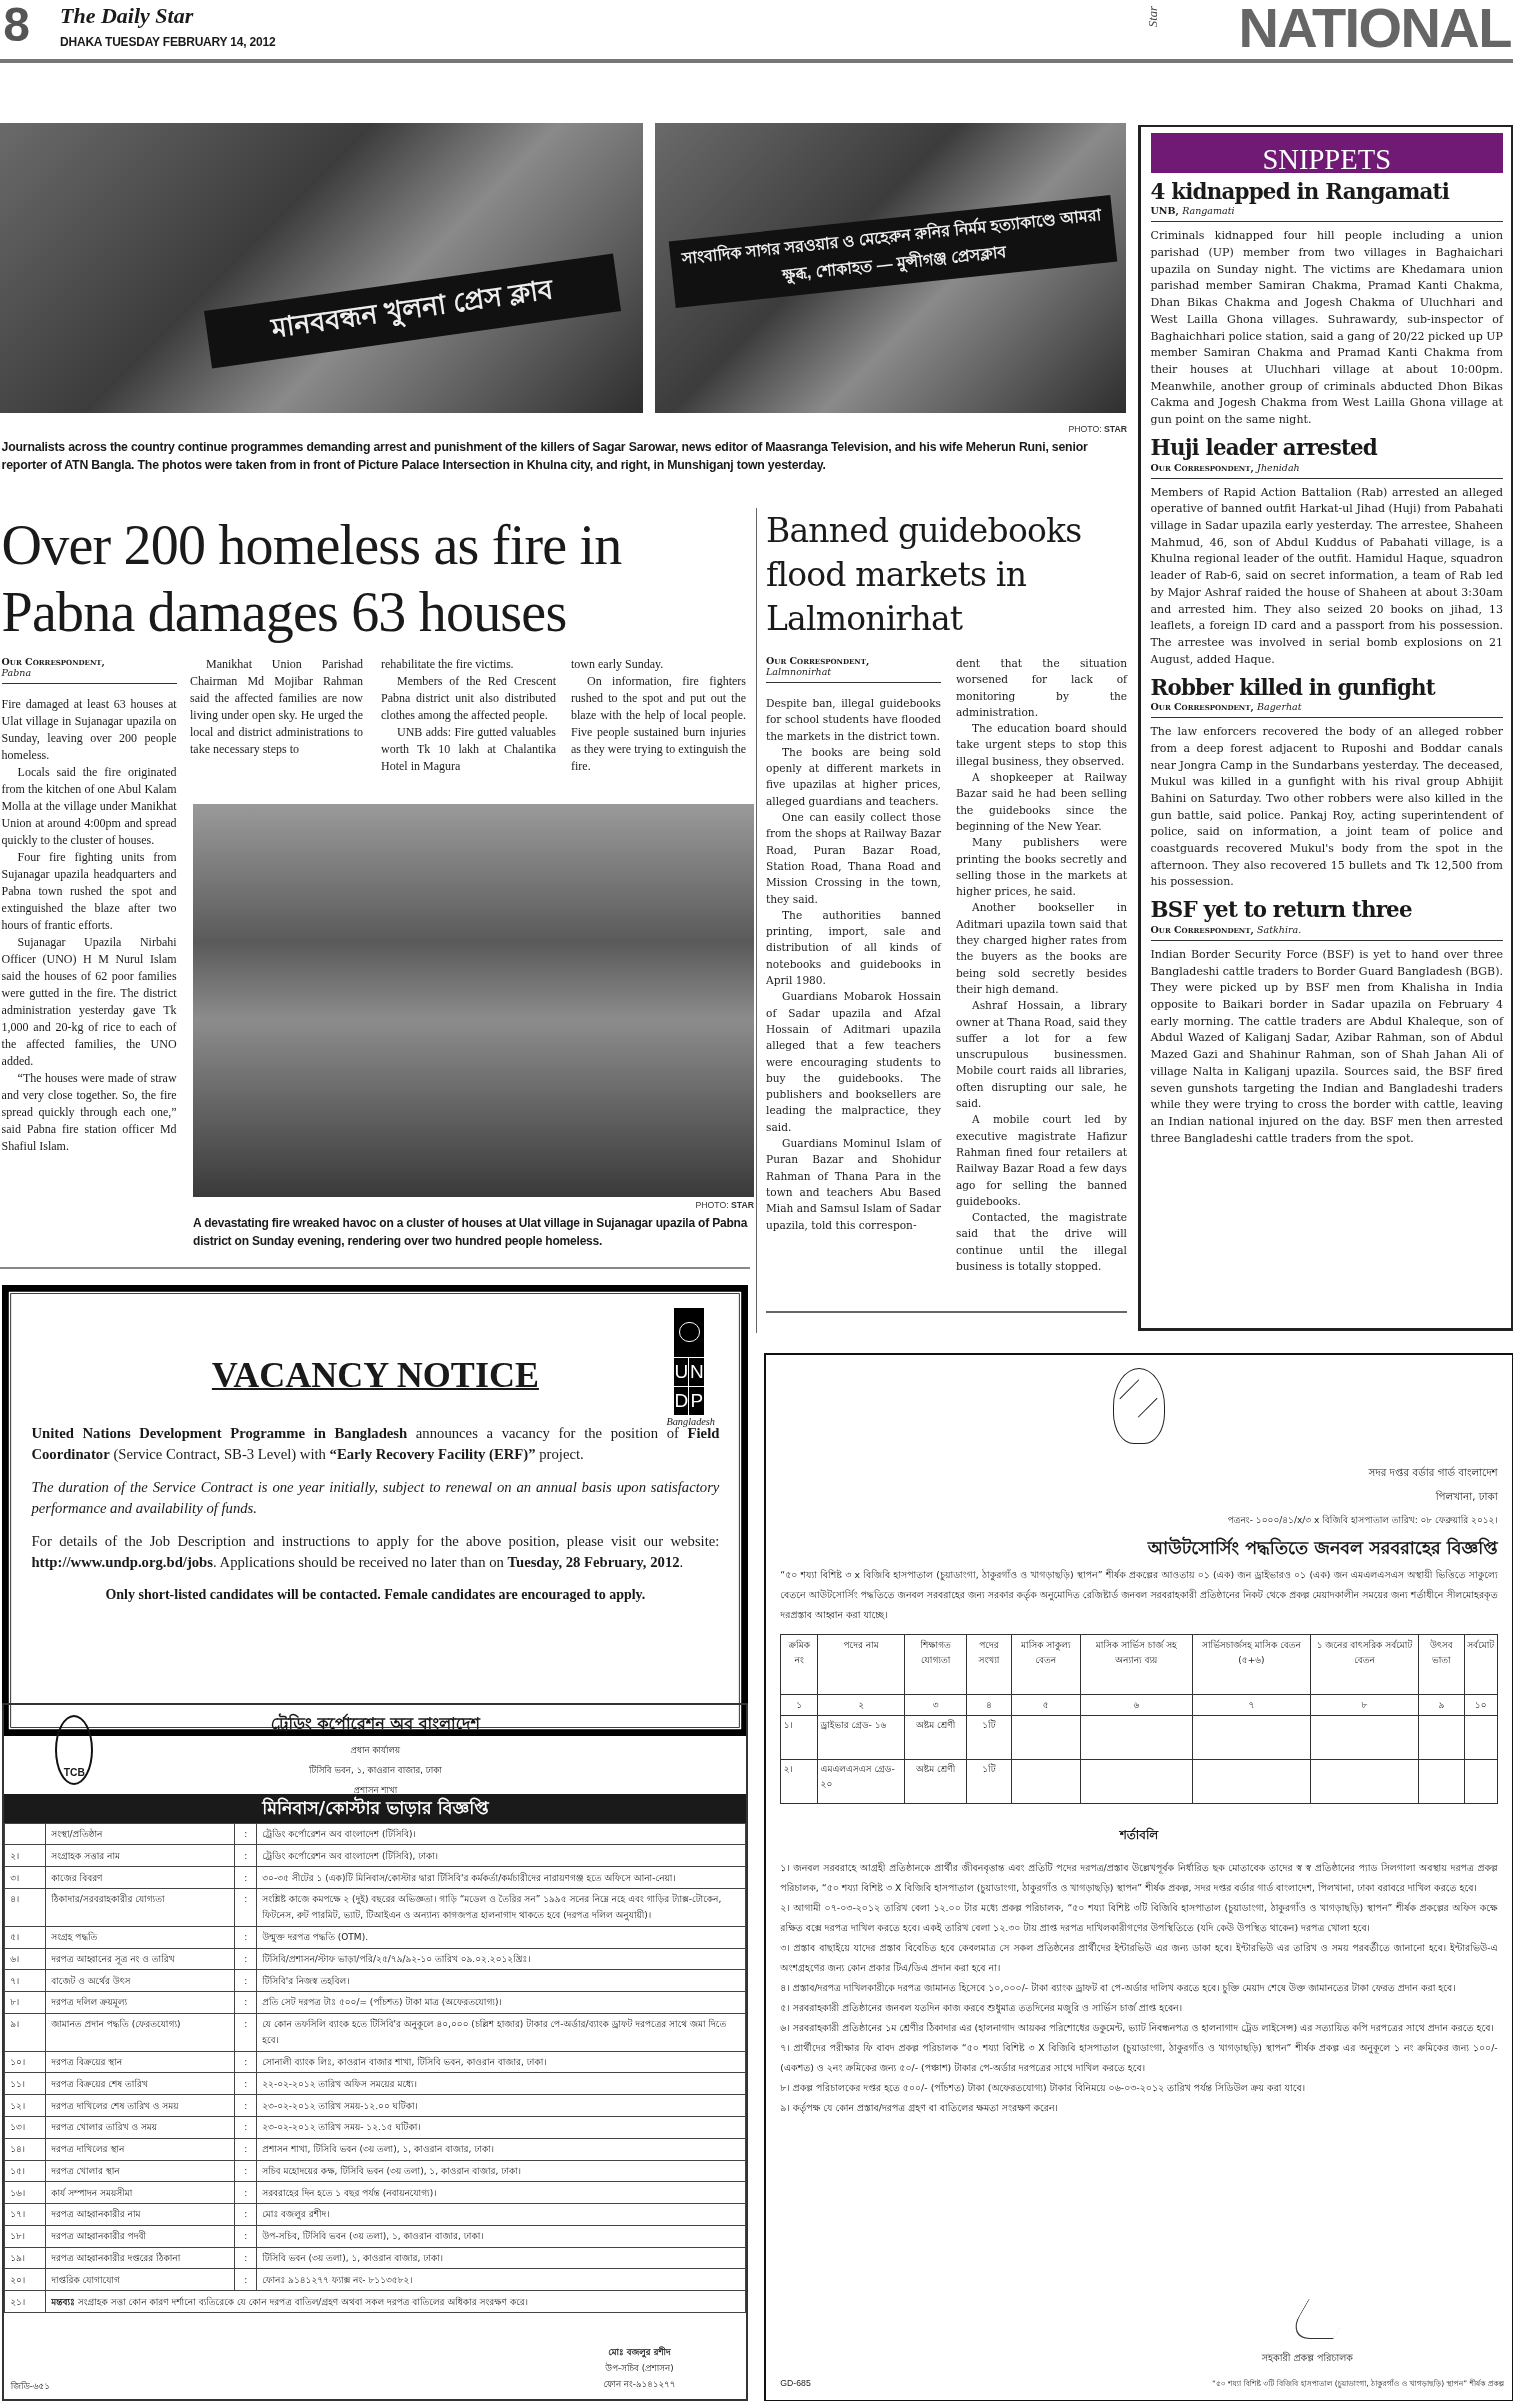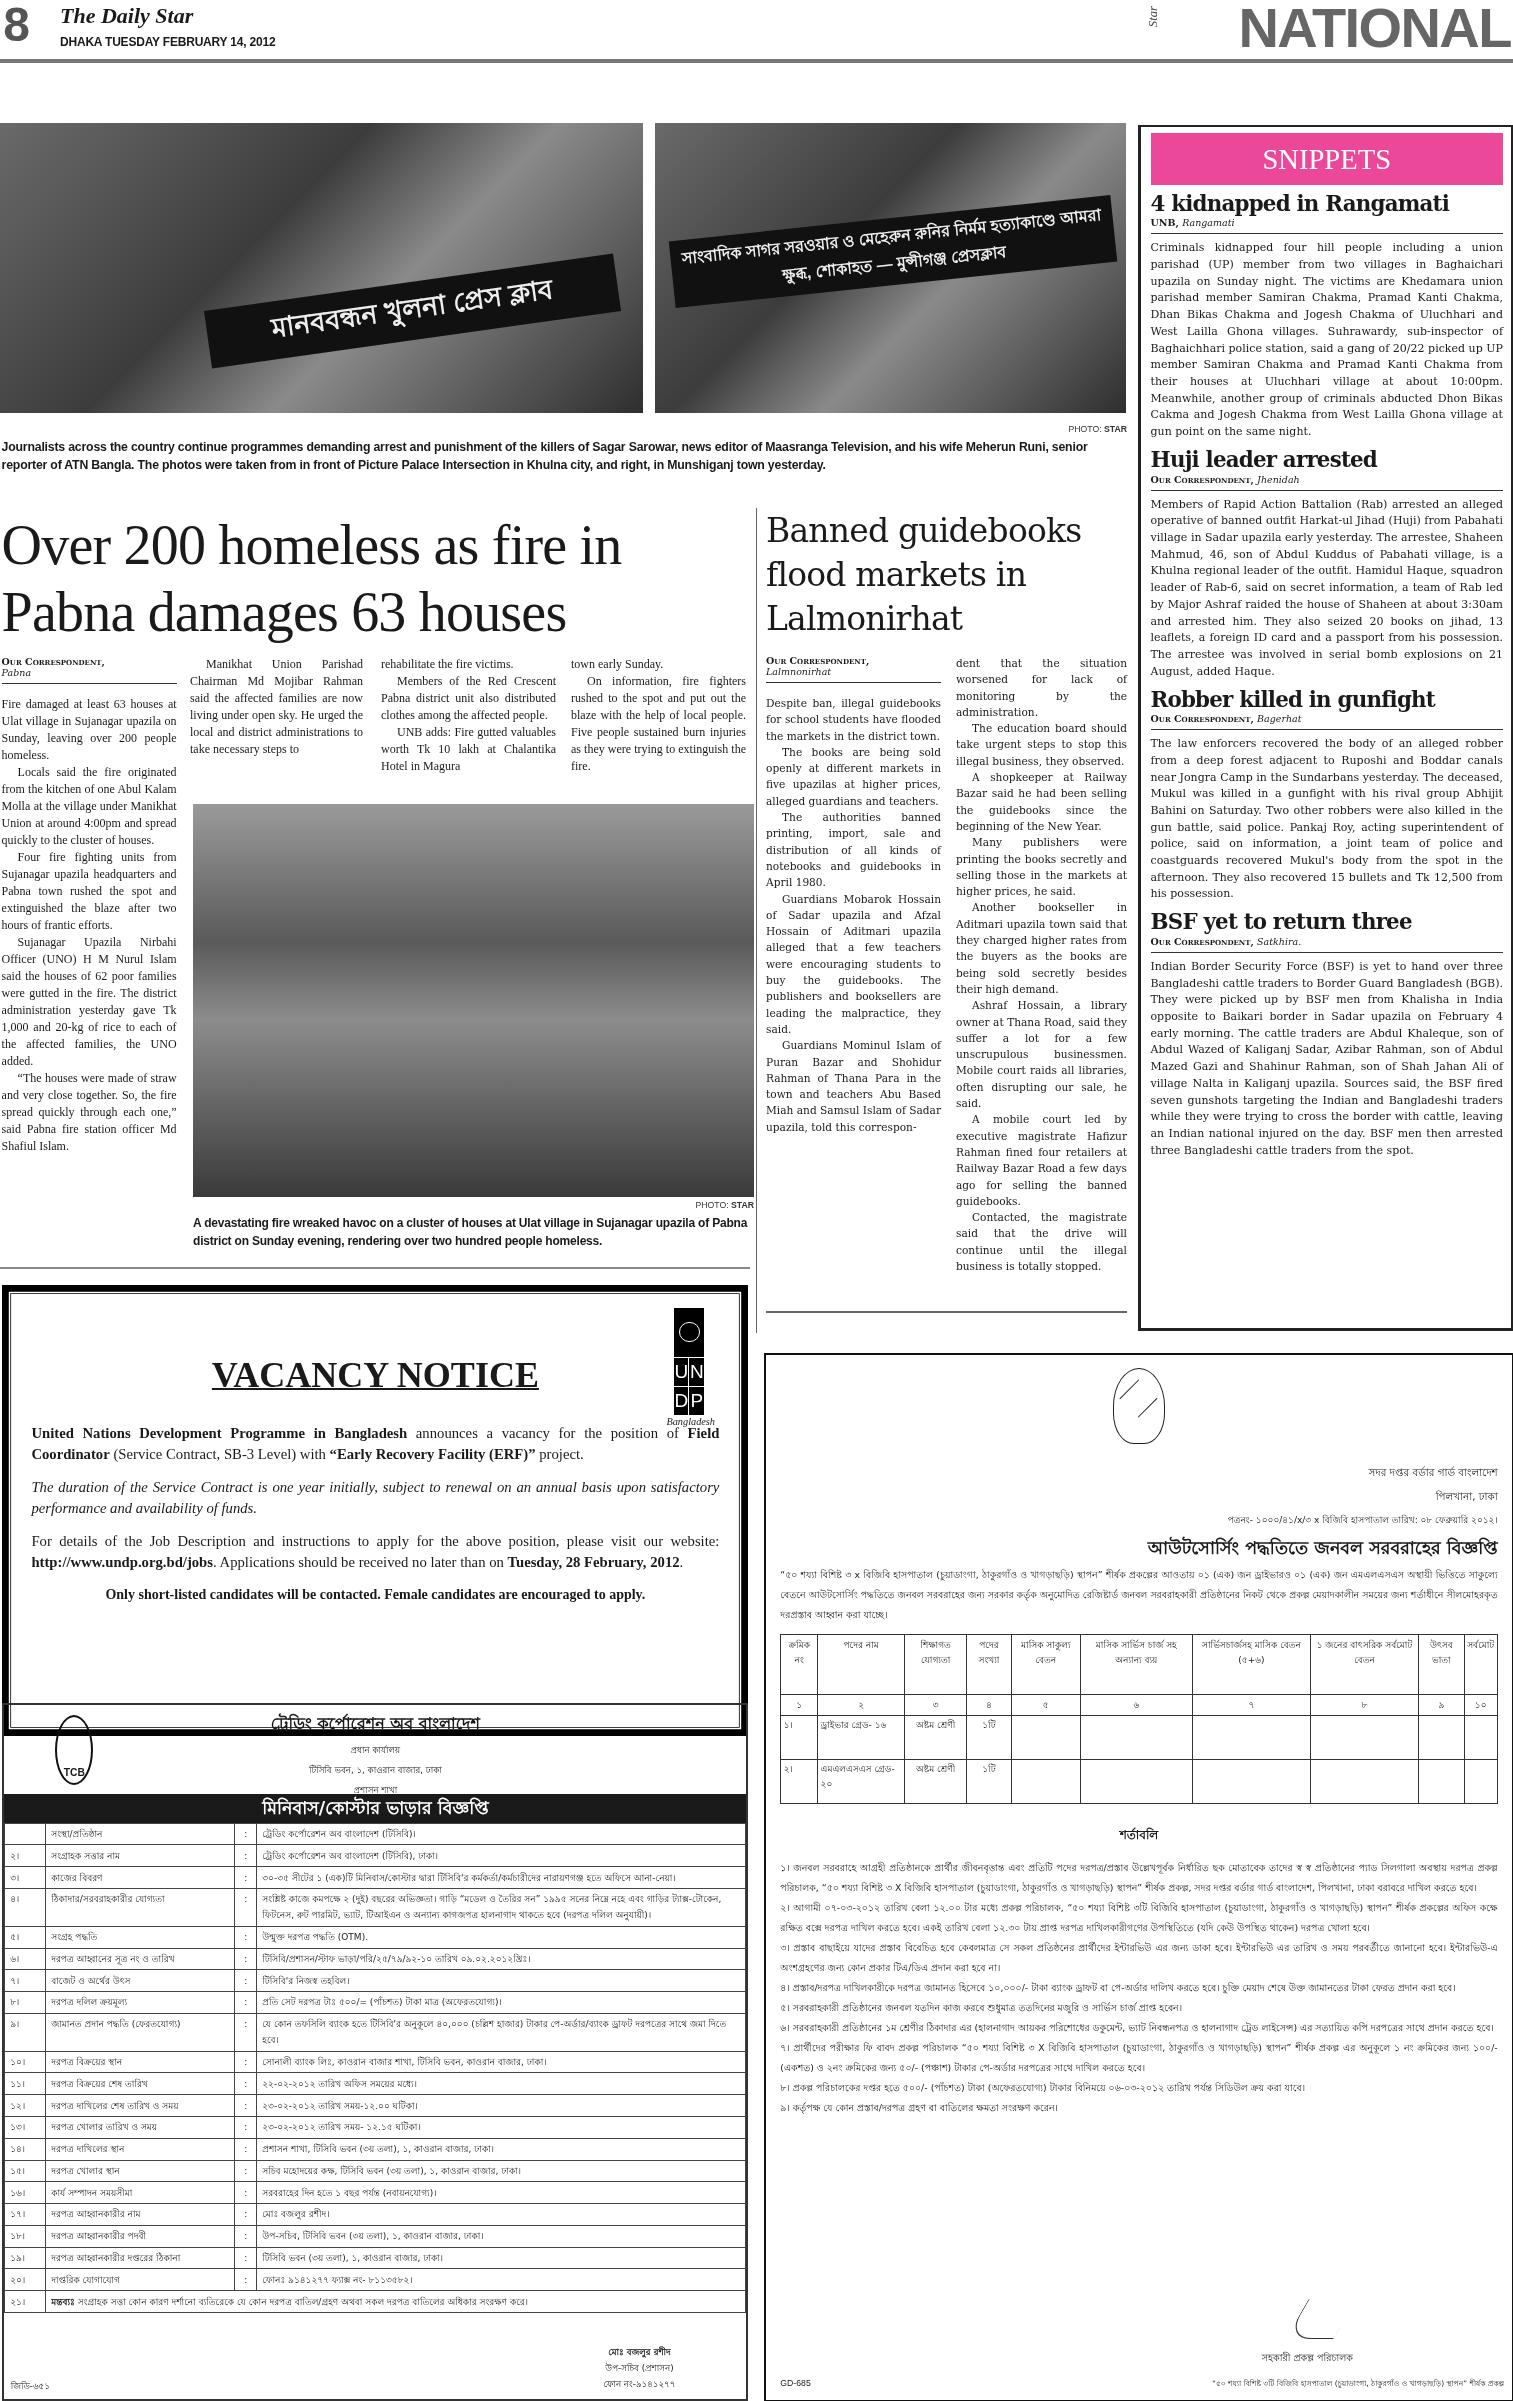--- a/index.html
+++ b/index.html
@@ -20,21 +20,21 @@
 .byline{font-family:"DejaVu Serif",serif;font-size:9.5px;font-variant:small-caps;font-weight:bold}
 .byline i{font-weight:normal;font-variant:normal}
 .col{font-family:"DejaVu Serif",serif;font-size:10.6px;line-height:16.3px;text-align:justify}
 .col p{text-indent:16px}
 .col p.first{text-indent:0}
 .narrow{font-family:"Liberation Serif",serif;font-size:12px;line-height:17px;text-align:justify}
 .narrow p{text-indent:16px}
 .narrow p.first{text-indent:0}
 .hr{height:0.8px;background:#333}
 .snip{border:3.2px solid #222;border-top:2.4px solid #222}
-.snip .title{background:#ec4899;color:#fff;text-align:center;font-family:"Liberation Serif",serif;font-size:28.6px;height:52px;line-height:54px}
+.snip .title{background:#701a75;color:#fff;text-align:center;font-family:"Liberation Serif",serif;font-size:28.6px;height:40px;line-height:54px}
 .snip h3{font-family:"DejaVu Serif",serif;font-size:21.4px;font-weight:bold;letter-spacing:-0.8px;margin:6.3px 0 1.6px}
 .snip .col{font-size:11px;line-height:16.7px}
 .vn{border:2.4px solid #000;box-shadow:inset 0 0 0 4.8px #000,inset 0 0 0 6.3px #fff,inset 0 0 0 7.1px #000}
 .vn .t{font-family:"Liberation Serif",serif;font-weight:bold;font-size:36px;text-align:center;text-decoration:underline;text-decoration-thickness:1.6px}
 .vn p{font-family:"Liberation Serif",serif;font-size:14.7px;line-height:21.4px;text-align:justify}
 .undp{background:#000;color:#fff;font-family:"Liberation Sans",sans-serif;font-size:22px}
 .tcb{border:2.4px solid #333}
 .tcb .bn{font-family:"DejaVu Sans",sans-serif}
 .tcbtable{border-collapse:collapse;width:100%;font-family:"DejaVu Sans",sans-serif;font-size:9px}
 .tcbtable td{border:0.8px solid #444;padding:2.4px 4.8px;vertical-align:top;line-height:16px}
@@ -105,20 +105,21 @@
 <div class="abs" style="left:756px;top:508px;width:0.8px;height:825px;background:#666"></div>
 <div class="abs hl" style="left:766px;top:509px;width:357px;font-family:'DejaVu Serif',serif;font-size:33px;line-height:44px;letter-spacing:-0.8px">Banned guidebooks flood markets in Lalmonirhat</div>
 <div class="abs" style="left:766px;top:655px;width:175px">
   <div class="byline">Our Correspondent,</div>
   <div class="byline"><i>Lalmnonirhat</i></div>
   <div class="hr" style="margin-top:4.8px"></div>
 </div>
 <div class="abs col" style="left:766px;top:695px;width:175px">
   <p class="first">Despite ban, illegal guidebooks for school students have flooded the markets in the district town.</p>
   <p>The books are being sold openly at different markets in five upazilas at higher prices, alleged guardians and teachers.</p>
+  <p>One can easily collect those from the shops at Railway Bazar Road, Puran Bazar Road, Station Road, Thana Road and Mission Crossing in the town, they said.</p>
   <p>The authorities banned printing, import, sale and distribution of all kinds of notebooks and guidebooks in April 1980.</p>
   <p>Guardians Mobarok Hossain of Sadar upazila and Afzal Hossain of Aditmari upazila alleged that a few teachers were encouraging students to buy the guidebooks. The publishers and booksellers are leading the malpractice, they said.</p>
   <p>Guardians Mominul Islam of Puran Bazar and Shohidur Rahman of Thana Para in the town and teachers Abu Based Miah and Samsul Islam of Sadar upazila, told this correspon-</p>
 </div>
 <div class="abs col" style="left:956px;top:655px;width:171px">
   <p class="first">dent that the situation worsened for lack of monitoring by the administration.</p>
   <p>The education board should take urgent steps to stop this illegal business, they observed.</p>
   <p>A shopkeeper at Railway Bazar said he had been selling the guidebooks since the beginning of the New Year.</p>
   <p>Many publishers were printing the books secretly and selling those in the markets at higher prices, he said.</p>
   <p>Another bookseller in Aditmari upazila town said that they charged higher rates from the buyers as the books are being sold secretly besides their high demand.</p>

